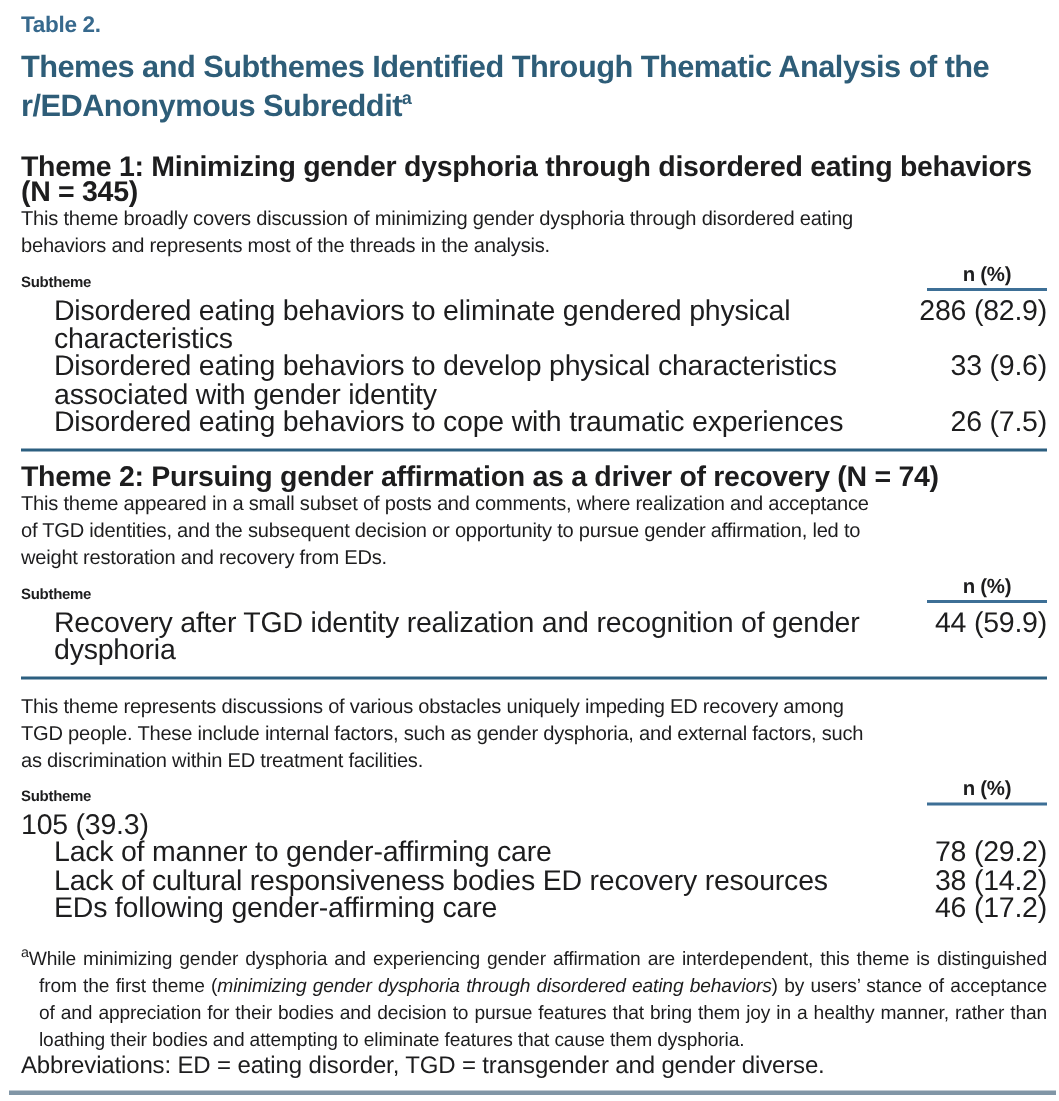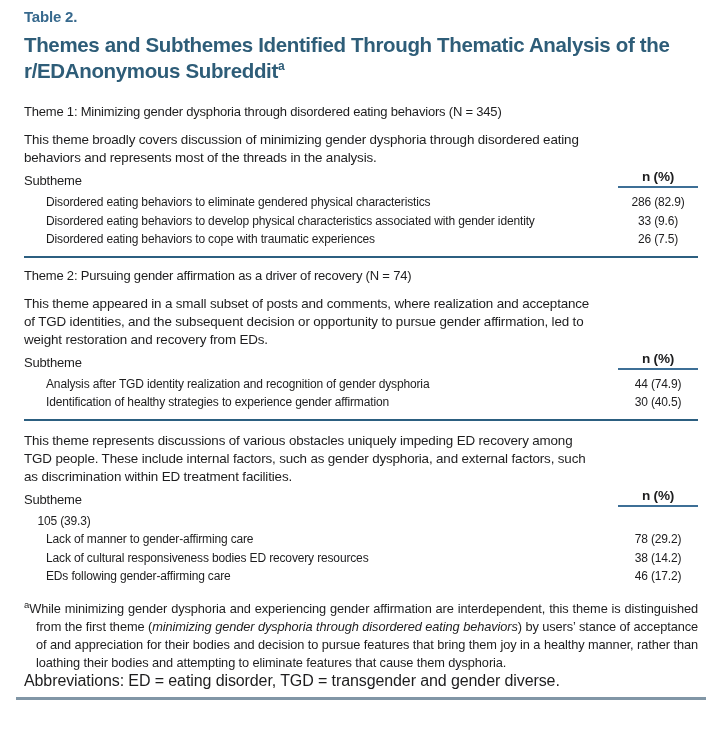--- a/index.html
+++ b/index.html
@@ -3,48 +3,48 @@
 <meta charset="utf-8">
 <style>
   * { margin:0; padding:0; box-sizing:border-box; }
   html, body { background:#ffffff; }
   body {
     width:706px; height:734px; overflow:hidden;
     font-family:"Liberation Sans", sans-serif;
     color:var(--text, #1d1d1e);
     -webkit-font-smoothing:antialiased;
   }
-  .card { padding:8px 8px 0 24px; }
+  .card { padding:8px 8px 0 14px; }
 
   .table-label {
     color:var(--accent_label, #37698d);
     font-size:15px; font-weight:700; letter-spacing:-0.2px; line-height:18px;
   }
   .title {
     color:var(--accent_dark, #2e5d78);
     font-size:20.5px; font-weight:700; line-height:26px; letter-spacing:-0.35px;
     margin-top:6px; margin-bottom:19px; max-width:684px;
   }
   .title .sup { font-size:12px; vertical-align:super; line-height:0; }
 
-  .theme-heading { font-size:13px; font-weight:400; letter-spacing:-0.2px; line-height:17px; margin-top:1px; }
-  .theme-desc  { font-size:13.4px; line-height:18px; letter-spacing:-0.15px; max-width:566px; margin-top:11px; }
+  .theme-heading { font-size:19px; font-weight:700; letter-spacing:-0.2px; line-height:17px; margin-top:1px; }
+  .theme-desc  { font-size:13.4px; line-height:18px; letter-spacing:-0.15px; max-width:566px; margin-top:0; }
 
   .col-row { display:flex; justify-content:space-between; align-items:flex-end; margin-top:2px; }
-  .col-sub { font-size:13px; font-weight:400; letter-spacing:-0.2px; }
+  .col-sub { font-size:10px; font-weight:700; letter-spacing:-0.2px; }
   .col-n {
     font-size:13.6px; font-weight:700; letter-spacing:-0.2px;
     width:80px; text-align:center; padding-bottom:2px;
     border-bottom:2px solid var(--underline_blue, #3d6f96);
   }
 
   .rows { margin-top:5px; }
-  .sub-row { display:flex; align-items:flex-start; font-size:12px; line-height:18.5px; letter-spacing:-0.15px; }
+  .sub-row { display:flex; align-items:flex-start; font-size:19px; line-height:18.5px; letter-spacing:-0.15px; }
   .sub-label { flex:1; padding-left:22px; padding-right:30px; }
-  .sub-val { white-space:nowrap; min-width:80px; text-align:center; }
+  .sub-val { white-space:nowrap; min-width:80px; text-align:right; }
 
   .divider { border-top:2px solid var(--rule_blue, #2c5f80); margin:7px 0 9px 0; }
 
   .footnotes { margin-top:14px; }
   .fn {
     font-size:12.8px; line-height:18px; letter-spacing:-0.1px;
     padding-left:12px; text-indent:-12px; text-align:justify; max-width:690px;
   }
   .fn .marker { vertical-align:super; font-size:9.5px; line-height:0; }
   .fn .italic { font-style:italic; }
@@ -90,26 +90,22 @@
 
   <section>
     <div class="theme-heading">Theme 2: Pursuing gender affirmation as a driver of recovery (N = 74)</div>
     <div class="theme-desc">This theme appeared in a small subset of posts and comments, where realization and acceptance of TGD identities, and the subsequent decision or opportunity to pursue gender affirmation, led to weight restoration and recovery from EDs.</div>
     <div class="col-row">
       <div class="col-sub">Subtheme</div>
       <div class="col-n">n (%)</div>
     </div>
     <div class="rows">
       <div class="sub-row">
-        <div class="sub-label">Analysis after TGD identity realization and recognition of gender dysphoria</div>
-        <div class="sub-val">44 (74.9)</div>
-      </div>
-      <div class="sub-row">
-        <div class="sub-label">Identification of healthy strategies to experience gender affirmation</div>
-        <div class="sub-val">30 (40.5)</div>
+        <div class="sub-label">Recovery after TGD identity realization and recognition of gender dysphoria</div>
+        <div class="sub-val">44 (59.9)</div>
       </div>
     </div>
     <div class="divider"></div>
   </section>
 
   <section>
     <div class="theme-desc">This theme represents discussions of various obstacles uniquely impeding ED recovery among TGD people. These include internal factors, such as gender dysphoria, and external factors, such as discrimination within ED treatment facilities.</div>
     <div class="col-row">
       <div class="col-sub">Subtheme</div>
       <div class="col-n">n (%)</div>

